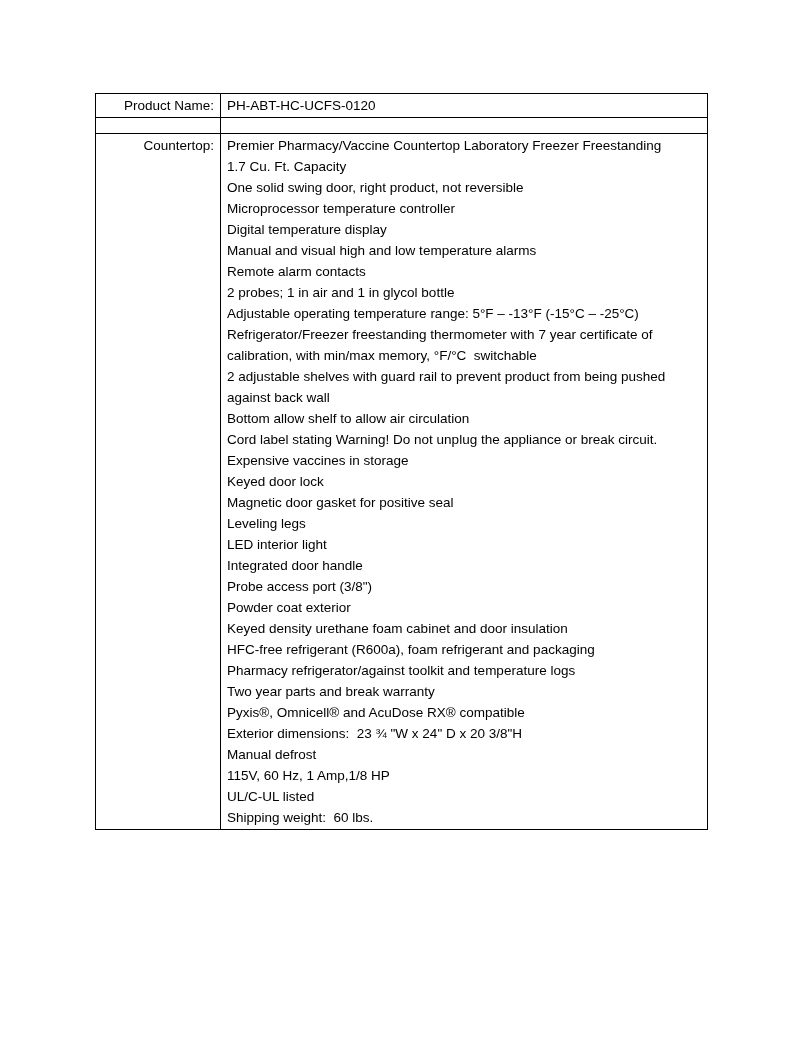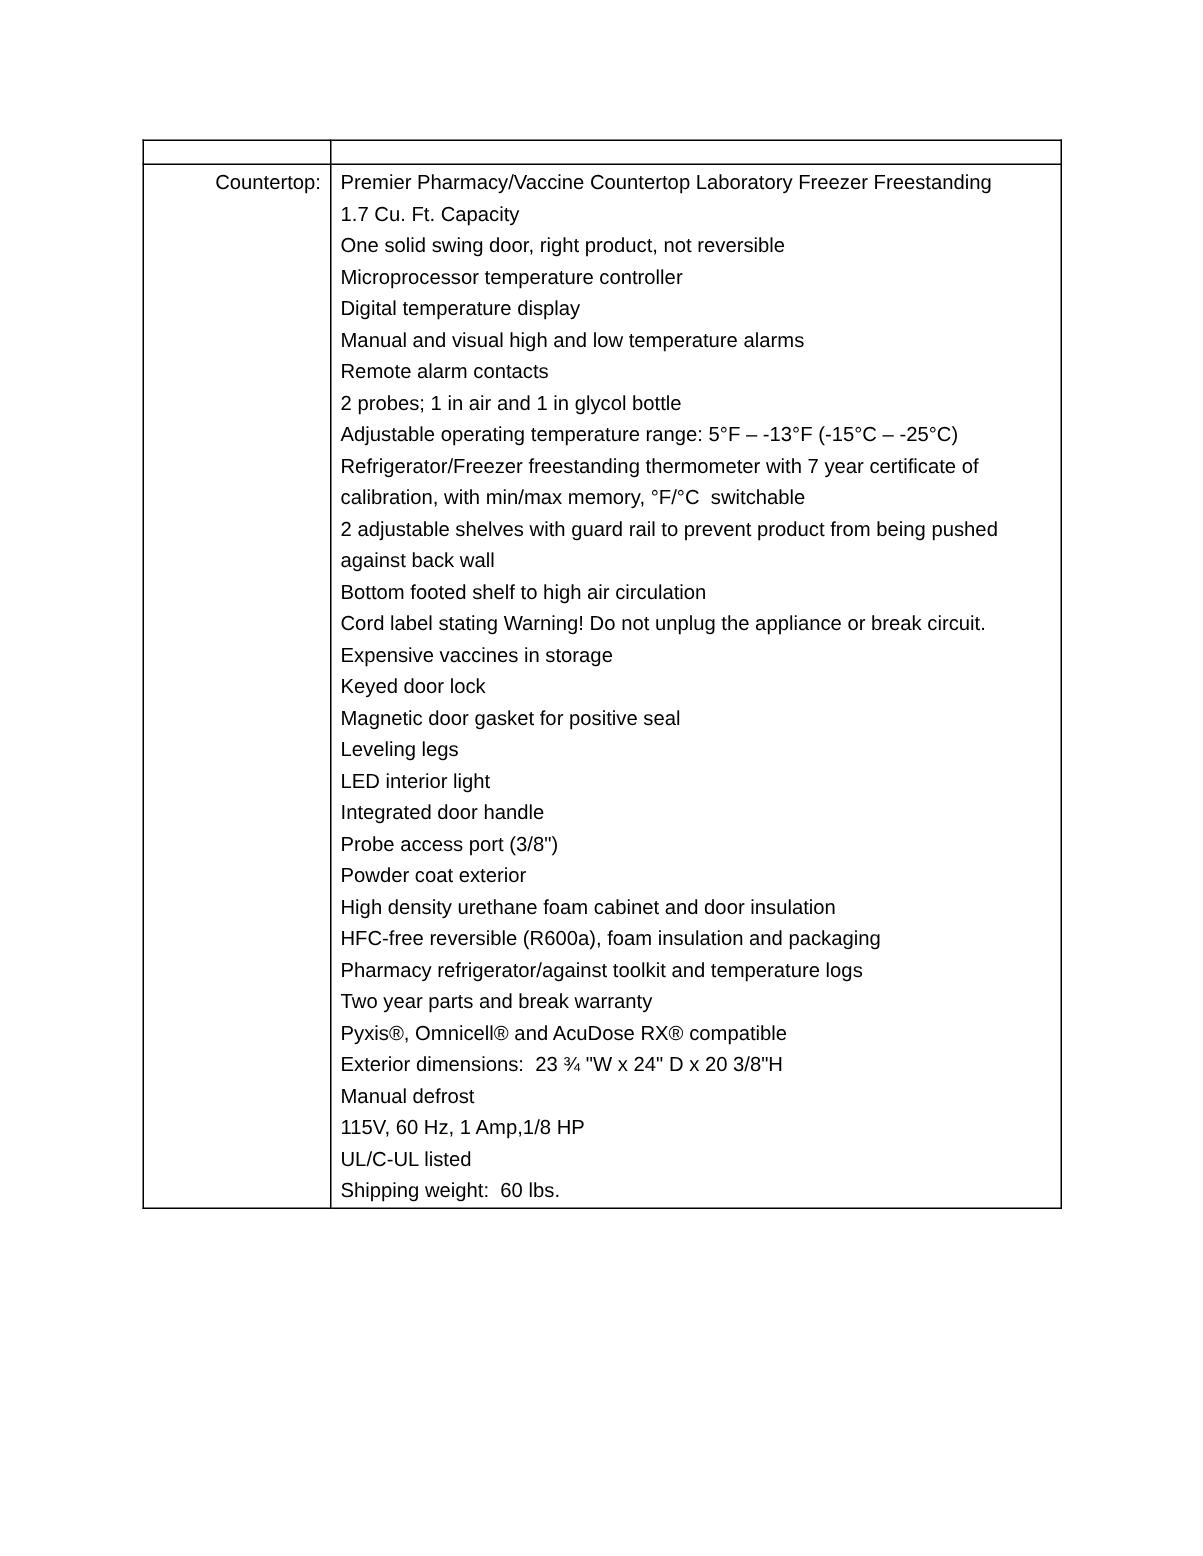--- a/index.html
+++ b/index.html
@@ -47,50 +47,54 @@
   .desc-line {
     white-space: pre-wrap;
   }
 </style>
 </head>
 <body>
 
 <div class="page">
   <table class="doc-table">
     <tbody>
+        <tr>
+      <td class="label-cell">Product Name:</td>
+      <td class="value-cell">PH-ABT-HC-UCFS-0120</td>
+    </tr>
     <tr class="spacer-row">
       <td class="label-cell"></td>
       <td class="value-cell"></td>
     </tr>
     <tr>
       <td class="label-cell">Countertop:</td>
       <td class="value-cell">
         <div>
               <div class="desc-line">Premier Pharmacy/Vaccine Countertop Laboratory Freezer Freestanding</div>
               <div class="desc-line">1.7 Cu. Ft. Capacity</div>
               <div class="desc-line">One solid swing door, right product, not reversible</div>
               <div class="desc-line">Microprocessor temperature controller</div>
               <div class="desc-line">Digital temperature display</div>
               <div class="desc-line">Manual and visual high and low temperature alarms</div>
               <div class="desc-line">Remote alarm contacts</div>
               <div class="desc-line">2 probes; 1 in air and 1 in glycol bottle</div>
               <div class="desc-line">Adjustable operating temperature range: 5°F – -13°F (-15°C – -25°C)</div>
               <div class="desc-line">Refrigerator/Freezer freestanding thermometer with 7 year certificate of calibration, with min/max memory, °F/°C  switchable</div>
               <div class="desc-line">2 adjustable shelves with guard rail to prevent product from being pushed against back wall</div>
-              <div class="desc-line">Bottom footed shelf to high air circulation</div>
+              <div class="desc-line">Bottom allow shelf to allow air circulation</div>
               <div class="desc-line">Cord label stating Warning! Do not unplug the appliance or break circuit. Expensive vaccines in storage</div>
               <div class="desc-line">Keyed door lock</div>
               <div class="desc-line">Magnetic door gasket for positive seal</div>
               <div class="desc-line">Leveling legs</div>
               <div class="desc-line">LED interior light</div>
               <div class="desc-line">Integrated door handle</div>
               <div class="desc-line">Probe access port (3/8")</div>
               <div class="desc-line">Powder coat exterior</div>
-              <div class="desc-line">High density urethane foam cabinet and door insulation</div>
-              <div class="desc-line">HFC-free reversible (R600a), foam insulation and packaging</div>
+              <div class="desc-line">Keyed density urethane foam cabinet and door insulation</div>
+              <div class="desc-line">HFC-free refrigerant (R600a), foam refrigerant and packaging</div>
               <div class="desc-line">Pharmacy refrigerator/against toolkit and temperature logs</div>
               <div class="desc-line">Two year parts and break warranty</div>
               <div class="desc-line">Pyxis®, Omnicell® and AcuDose RX® compatible</div>
               <div class="desc-line">Exterior dimensions:  23 ¾ "W x 24" D x 20 3/8"H</div>
               <div class="desc-line">Manual defrost</div>
               <div class="desc-line">115V, 60 Hz, 1 Amp,1/8 HP</div>
               <div class="desc-line">UL/C-UL listed</div>
               <div class="desc-line">Shipping weight:  60 lbs.</div>
             </div>
       </td>

